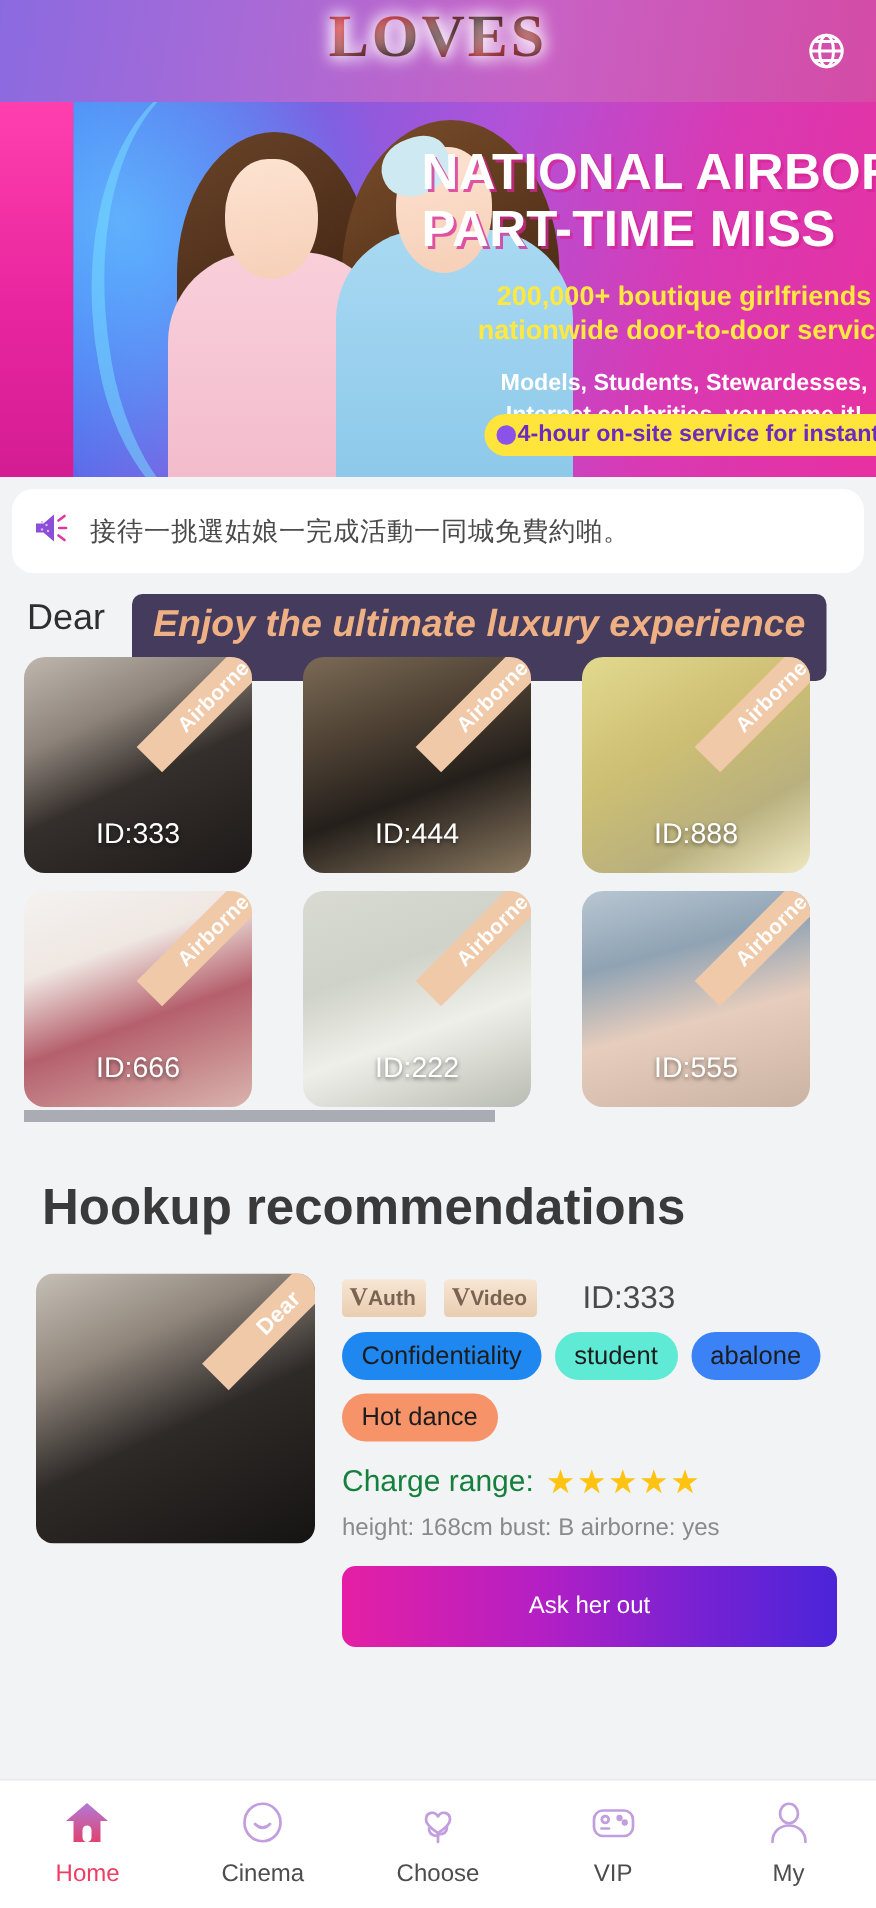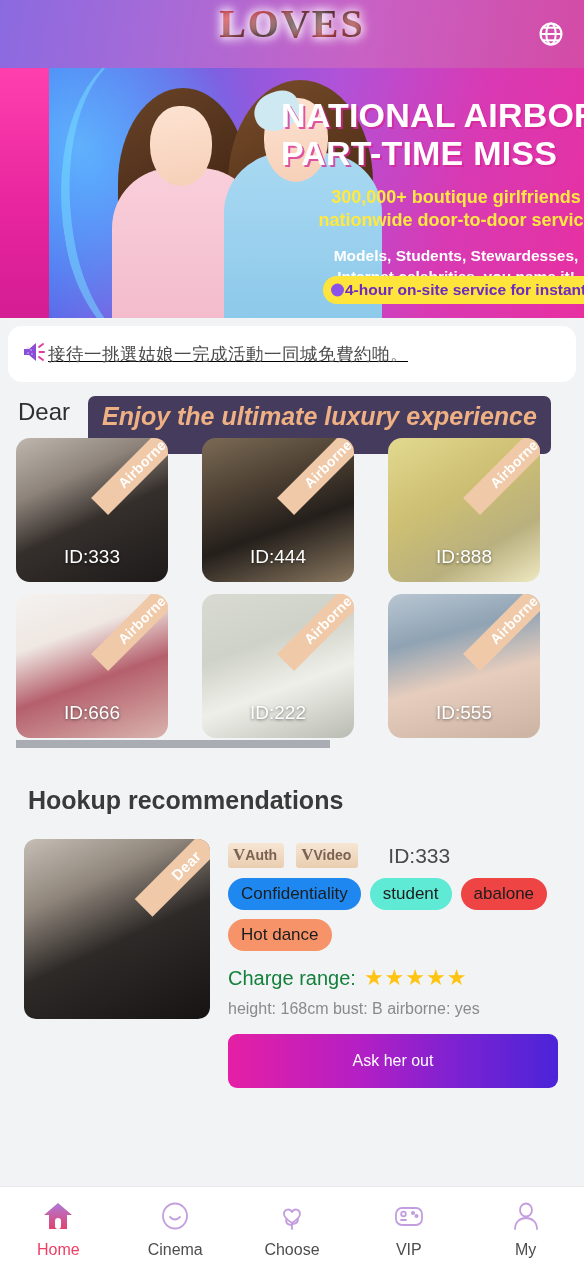--- a/index.html
+++ b/index.html
@@ -135,21 +135,21 @@
   }
 
   
   .notice {
     margin: 8px 8px 0 8px;
     height: 56px;
     background:#fff;
     border-radius: 14px;
     display:flex; align-items:center;
     padding-left: 14px;
-    text-decoration: underline;
+    gap: 12px;
   }
   .notice-text {
     font-size: 17.5px;
     color:#4b4b4b;
     font-family: "DejaVu Sans", sans-serif;
     letter-spacing: .5px;
   }
 
   
   .dear-row { position:relative; height: 36px; margin: 12px 0 0 18px; }
@@ -219,21 +219,21 @@
   .ph2 { background: linear-gradient(160deg,#7b6a55 0%, #4a3e31 35%, #241f1b 60%, #8a7860 100%); }
   .ph3b { background: linear-gradient(150deg,#e2d98f 0%, #cdbf73 40%, #b9b07e 72%, #efe9c2 100%); }
   .ph4 { background: linear-gradient(160deg,#f4f2f0 0%, #efe7e2 30%, #b5606c 58%, #d9b3ae 100%); }
   .ph5 { background: linear-gradient(160deg,#d9dbd2 0%, #cfd2c8 35%, #efefe9 62%, #b9bcb2 100%); }
   .ph6 { background: linear-gradient(165deg,#b9c6d2 0%, #8fa3b4 30%, #e6cdbd 58%, #cbb3a3 100%); }
   .ph-rec { background: linear-gradient(155deg,#c6bfb6 0%, #8f857b 28%, #2e2a28 55%, #161413 100%); }
 
   
   .section-title {
     margin: 48px 0 0 28px;
-    font-size: 25px;
+    font-size: 34px;
     font-weight: bold;
     color:#3a3a3a;
   }
   .rec {
     display:flex;
     margin: 24px 0 0 24px;
     gap: 18px;
   }
   .rec-photo {
     position:relative;
@@ -334,21 +334,21 @@
         <div class="m-face f1"></div>
         <div class="m-face f2"></div>
         <div class="bow"></div>
       </div>
 
       <div class="banner-head">
         <span>NATIONAL AIRBORNE</span><br>
         <span>PART-TIME MISS</span>
       </div>
       <div class="banner-sub">
-        <span>300,000+ boutique girlfriends</span><br>
+        <span>200,000+ boutique girlfriends</span><br>
         <span>nationwide door-to-door service</span>
       </div>
       <div class="banner-sub2">
         <span>Models, Students, Stewardesses,</span><br>
         <span>Internet celebrities, you name it!</span>
       </div>
       <div class="banner-pill">
         <span class="pill-dot"></span>
         <span>4-hour on-site service for instant results</span>
       </div>
@@ -430,21 +430,21 @@
     <div class="rec-info">
       <div class="badge-row">
         <span class="vbadge"><span class="vmark">V</span><span>Auth</span></span>
         <span class="vbadge"><span class="vmark">V</span><span>Video</span></span>
         <span class="rec-id">ID:333</span>
       </div>
 
       <div class="tags">
         <span class="tag" style="background:#1e88f0">Confidentiality</span>
         <span class="tag" style="background:#5eead4">student</span>
-        <span class="tag" style="background:#ef4444">abalone</span>
+        <span class="tag" style="background:#3b82f6">abalone</span>
         <span class="tag" style="background:#f79368">Hot dance</span>
       </div>
 
       <div class="charge-row">
         <span class="charge-label">Charge range:</span>
         <span class="stars">★★★★★</span>
       </div>
 
       <div class="stats">height: 168cm bust:  B airborne:  yes</div>
 

